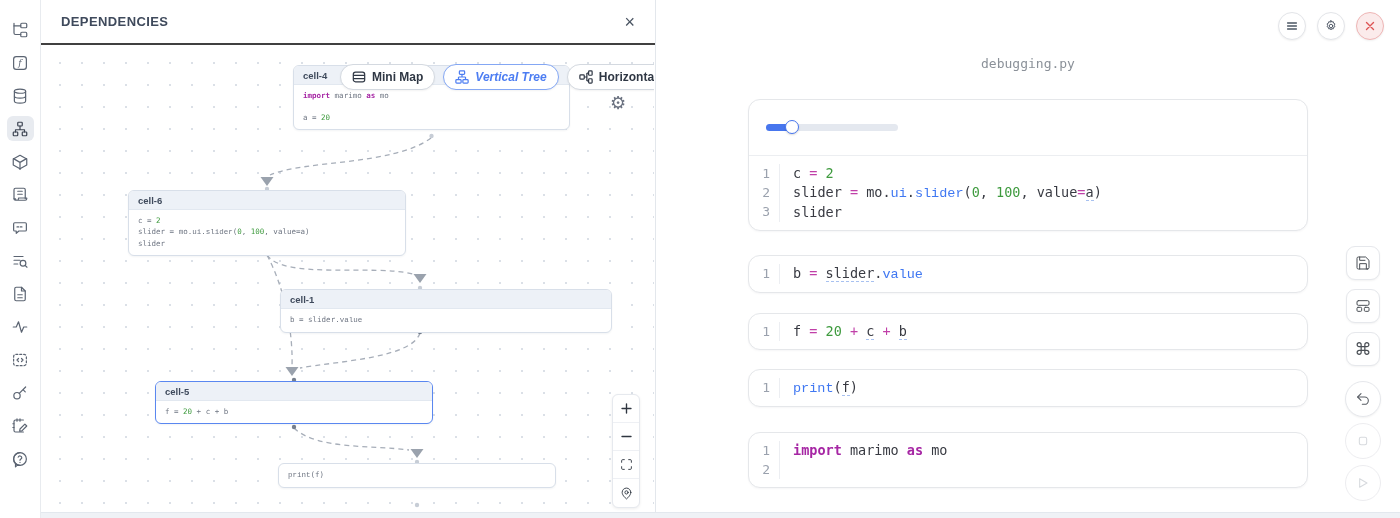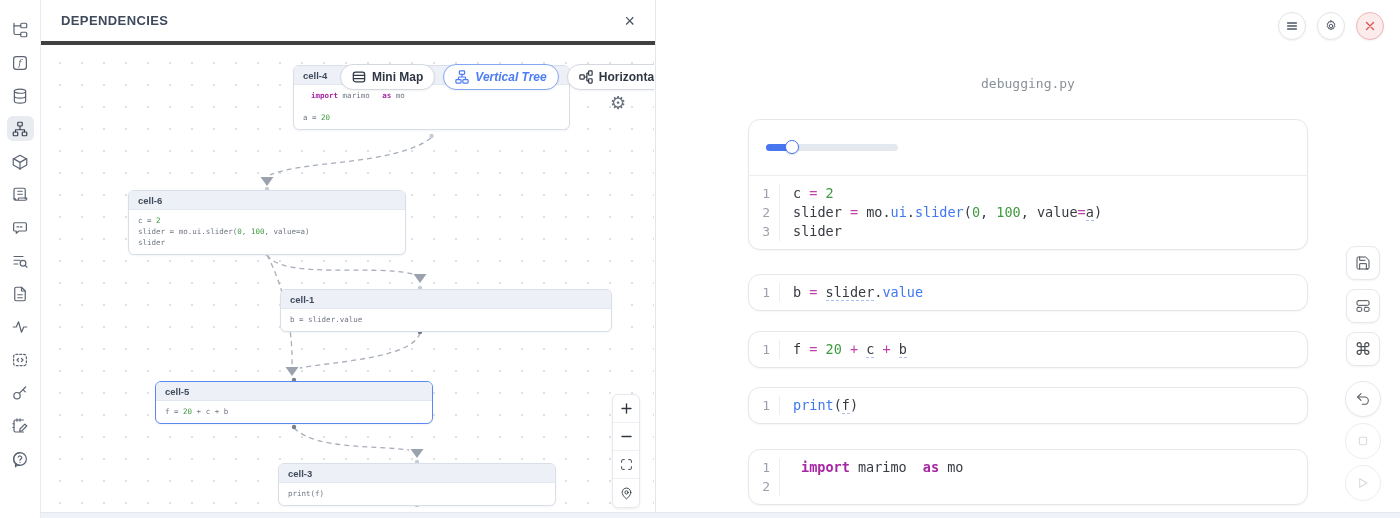--- a/index.html
+++ b/index.html
@@ -13,21 +13,21 @@
     border-right:1px solid #e8ebef; background:#fff; z-index:6;
     display:flex; flex-direction:column; align-items:center; padding-top:17px; gap:8px; }
   .sb-item { width:27px; height:25px; border-radius:6px; color:#5b6472; cursor:pointer;
     display:flex; align-items:center; justify-content:center; flex:none; }
   .sb-item.active { background:#e8ebf0; color:#3c4452; }
   .sb-item svg { width:18px; height:18px; fill:none; stroke:currentColor;
     stroke-width:1.6; stroke-linecap:round; stroke-linejoin:round; }
   
   .dep-panel { position:absolute; left:41px; top:0; bottom:0; width:615px;
     background:#fff; border-right:1px solid #e3e7ec; z-index:2; }
-  .panel-header { height:45px; border-bottom:4px solid #404040; display:flex;
+  .panel-header { height:45px; border-bottom:2px solid #404040; display:flex;
     align-items:center; justify-content:space-between; padding:18px 20px; }
   .panel-title { font-size:13px; font-weight:bold; letter-spacing:.4px; color:#3f4a5c; }
   .panel-close { font-size:18px; color:#4b5563; cursor:pointer; line-height:1; }
   .graph { position:absolute; top:46px; left:0; right:1px; bottom:6px; overflow:hidden;
     background-image:radial-gradient(circle,#dbe0e7 1.1px,transparent 1.1px);
     background-size:22px 22px; background-position:8px 6px; }
   .edges { position:absolute; left:0; top:0; pointer-events:none; }
   .gnode { position:absolute; background:#fff; border:1px solid #d8dfe9; border-radius:6px;
     box-shadow:0 1px 2px rgba(20,30,50,.05); cursor:pointer; }
   .gnode.selected { border:1.5px solid #5a87f0; }
@@ -48,34 +48,34 @@
     border:1px solid #e6e9ee; border-radius:6px; box-shadow:0 1px 3px rgba(0,0,0,.07);
     display:flex; flex-direction:column; overflow:hidden; }
   .gc-btn { height:28px; display:flex; align-items:center; justify-content:center;
     color:#2f3640; border-bottom:1px solid #eef0f4; cursor:pointer; font-size:16px; }
   .gc-btn:last-child { border-bottom:none; }
   .gc-btn svg { width:13px; height:13px; fill:none; stroke:currentColor; stroke-width:1.7;
     stroke-linecap:round; stroke-linejoin:round; }
   
   .notebook { position:absolute; left:657px; right:0; top:0; bottom:0; background:#fff; }
   .nb-col { position:absolute; left:91px; width:560px; top:0; }
-  .nb-title { margin-top:76px; text-align:center; font-family:"DejaVu Sans Mono",monospace;
+  .nb-title { margin-top:56px; text-align:center; font-family:"DejaVu Sans Mono",monospace;
     font-size:13px; color:#8b9199; }
   .nb-cell { background:#fff; border:1px solid #e5e7ea; border-radius:12px;
     box-shadow:0 1px 2px rgba(16,24,40,.04); overflow:hidden; }
   .code-block { display:flex; padding:8px 0; }
   .gutter { width:31px; flex:none; text-align:right; padding-right:9px; color:#9aa1ad;
     font-family:"DejaVu Sans Mono",monospace; font-size:13px; line-height:19px;
     border-right:1px solid #eceef2; }
   .code-lines { padding-left:13px; font-family:"DejaVu Sans Mono",monospace;
     font-size:13.5px; line-height:19px; color:#383a42; cursor:text; flex:1; }
   .code-line { white-space:pre; }
-  .tk-kw { color:#a626a4; font-weight:bold;margin-left:8px; }
+  .tk-kw { color:#a626a4; font-weight:bold; }
   .tk-num { color:#3f9b3f;margin-top:24px; }
-  .tk-attr, .tk-fn { color:#4078f2; }
+  .tk-attr, .tk-fn { color:#4078f2;font-family:Liberation Mono, monospace; }
   .tk-op { color:#c03fa8; }
   .tk-ref { border-bottom:1.5px dashed #a8c1f0; }
   .slider-out { height:56px; display:flex; align-items:center; padding:0 17px;
     border-bottom:1px solid #eceef1; }
   .slider-track { position:relative; width:132px; height:7px; border-radius:4px; background:#e4e8ef; cursor:pointer; }
   .slider-fill { position:absolute; left:0; top:0; bottom:0; background:#4776ee; border-radius:4px; }
   .slider-thumb { position:absolute; top:-4.5px; width:14px; height:14px; background:#fff;
     border:1.5px solid #4776ee; border-radius:50%; box-shadow:0 1px 2px rgba(0,0,0,.15); cursor:grab; }
   .cell-output { border-top:1px solid #eceef1; background:#fdfdfd; padding:17px 18px 25px;
     font-family:"DejaVu Sans Mono",monospace; font-size:13px; color:#383a42; }
@@ -278,21 +278,20 @@
         </div>
         <div class="gnode" style="left: 239px; top: 243px; width: 332px;">
           <div class="gnode-header">cell-1</div>
           <div class="gnode-body">b <span class="tk-op">=</span> slider.<span class="tk-attr">value</span></div>
         </div>
         <div class="gnode selected" style="left: 114px; top: 335px; width: 278px;">
           <div class="gnode-header">cell-5</div>
           <div class="gnode-body">f <span class="tk-op">=</span> <span class="tk-num">20</span> <span class="tk-op">+</span> c <span class="tk-op">+</span> b</div>
         </div>
         <div class="gnode" style="left: 237px; top: 417px; width: 278px;">
-          <div class="gnode-header">cell-3</div>
           <div class="gnode-body"><span class="tk-fn">print</span>(f)</div>
         </div>
       </div>
     <div class="view-toolbar" id="view-toolbar">
         <button class="view-btn" style="border: 1px solid rgb(212, 217, 224);">
           <span style="display: flex;">
             <svg viewBox="0 0 16 16">
               <rect x="1.5" y="2.5" width="13" height="11" rx="2.5"></rect>
               <path d="M1.5 6.2h13M1.5 9.8h13"></path>
             </svg>

